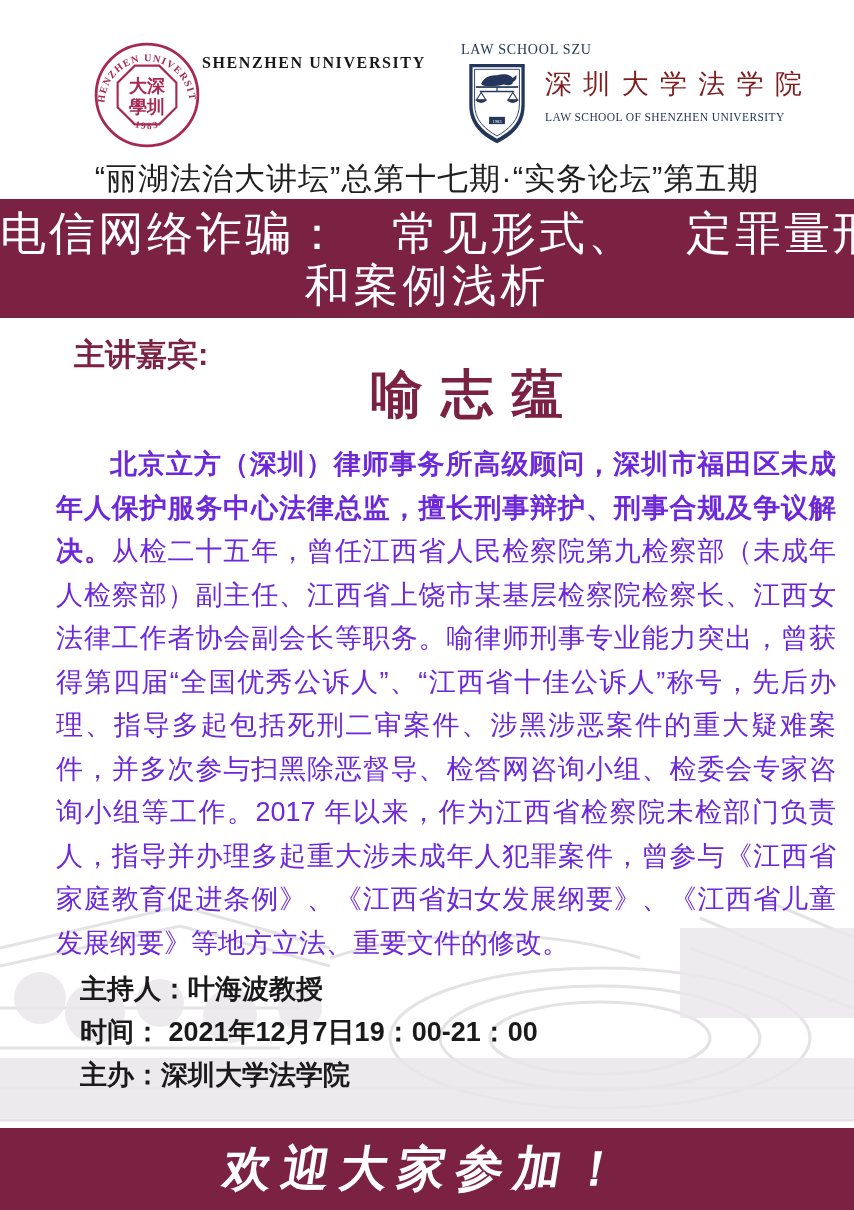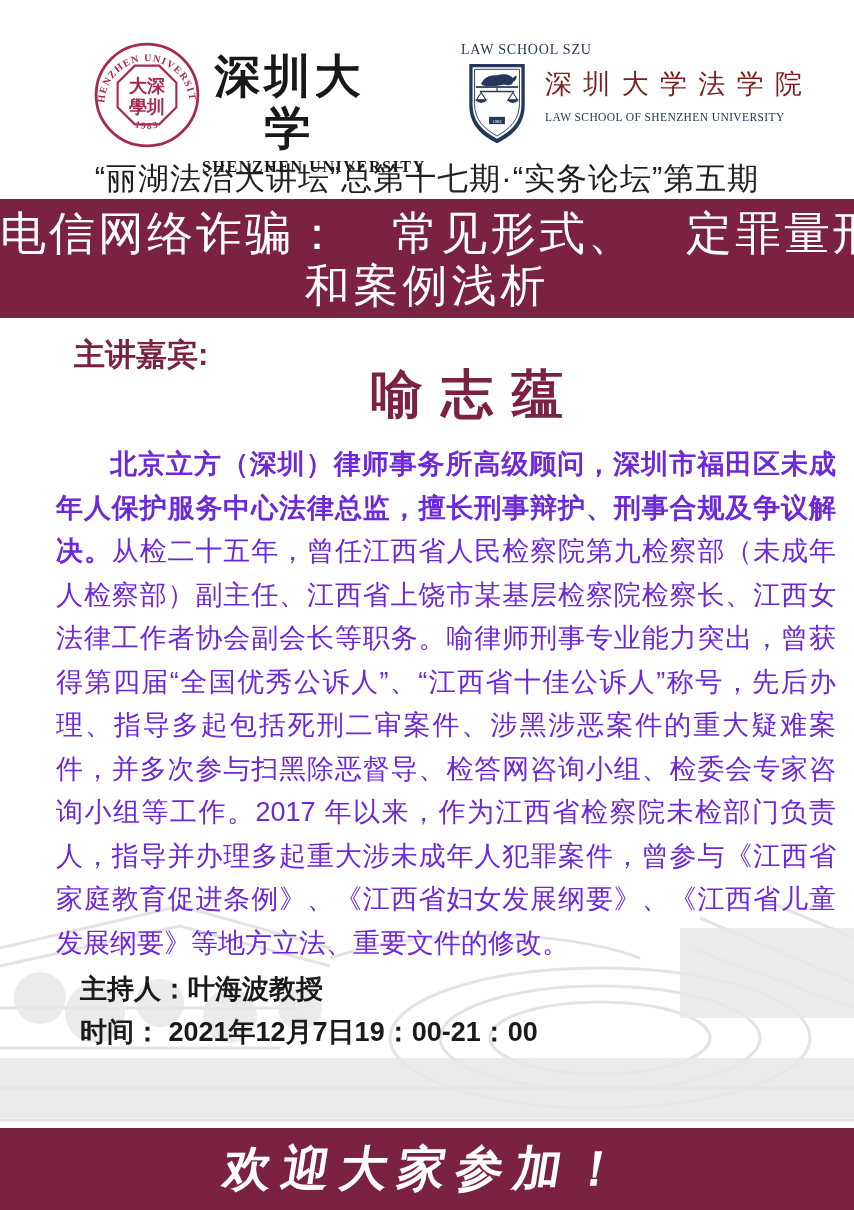--- a/index.html
+++ b/index.html
@@ -91,21 +91,20 @@
       </text>
       <text font-size="9" font-weight="bold" fill="#a72953" letter-spacing="1.5">
         <textPath href="#sealBottomArc" startOffset="50%" text-anchor="middle">·1983·</textPath>
       </text>
       <polygon points="77.7,61.5 61.5,77.7 38.5,77.7 22.3,61.5 22.3,38.5 38.5,22.3 61.5,22.3 77.7,38.5" fill="none" stroke="#a72953" stroke-width="2"></polygon>
       <text x="50" y="47" text-anchor="middle" font-size="17" font-weight="bold" fill="#a72953">大深</text>
       <text x="50" y="67" text-anchor="middle" font-size="17" font-weight="bold" fill="#a72953">學圳</text>
     </svg>
 
     <div class="uni-name">
-      <div class="uni-name-cn">深圳大学</div>
       <div class="uni-name-en">SHENZHEN UNIVERSITY</div>
     </div>
 
     <div class="ls-badge">
       <div class="ls-badge-top">LAW SCHOOL SZU</div>
       <svg width="66" height="86" viewBox="0 0 100 130">
         <path d="M 8,6 H 92 V 68 C 92,98 74,114 50,126 C 26,114 8,98 8,68 Z" fill="#24365c"></path>
         <path d="M 13,11 H 87 V 67 C 87,94 71,108 50,119 C 29,108 13,94 13,67 Z" fill="#ffffff"></path>
         <path d="M 16,14 H 84 V 66 C 84,91 69,104 50,115 C 31,104 16,91 16,66 Z" fill="none" stroke="#24365c" stroke-width="1.4"></path>
         <path d="M 26,36 C 30,26 40,22 50,23 C 60,20 70,22 74,27 L 79,23 C 81,27 78,32 74,33 C 75,36 71,38 66,38 L 60,37 C 50,40 36,40 28,38 Z" fill="#24365c"></path>
@@ -134,20 +133,21 @@
     </div>
 
     <div class="speaker-label">主讲嘉宾:</div>
     <div class="speaker-name">喻志蕴</div>
 
     <div class="bio"><span class="bio-lead">北京立方（深圳）律师事务所高级顾问，深圳市福田区未成年人保护服务中心法律总监，擅长刑事辩护、刑事合规及争议解决。</span><span>从检二十五年，曾任江西省人民检察院第九检察部（未成年人检察部）副主任、江西省上饶市某基层检察院检察长、江西女法律工作者协会副会长等职务。喻律师刑事专业能力突出，曾获得第四届“全国优秀公诉人”、“江西省十佳公诉人”称号，先后办理、指导多起包括死刑二审案件、涉黑涉恶案件的重大疑难案件，并多次参与扫黑除恶督导、检答网咨询小组、检委会专家咨询小组等工作。2017 年以来，作为江西省检察院未检部门负责人，指导并办理多起重大涉未成年人犯罪案件，曾参与《江西省家庭教育促进条例》、《江西省妇女发展纲要》、《江西省儿童发展纲要》等地方立法、重要文件的修改。</span></div>
 
     <div class="details">
       <div class="row">主持人：叶海波教授</div>
       <div class="row">时间： 2021年12月7日19：00-21：00</div>
+      <div class="row">主办：深圳大学法学院</div>
     </div>
 
     <div class="footer">
       <div class="footer-text">欢迎大家参加！</div>
     </div>
 
   </div>
 </div>
 
 </body></html>

